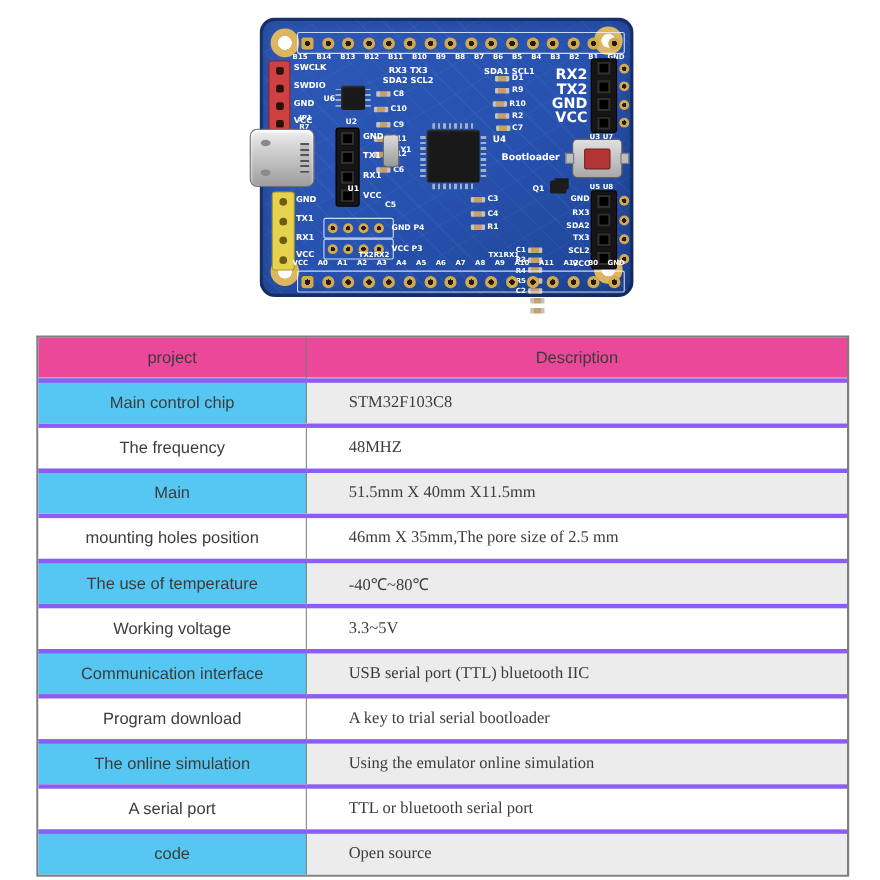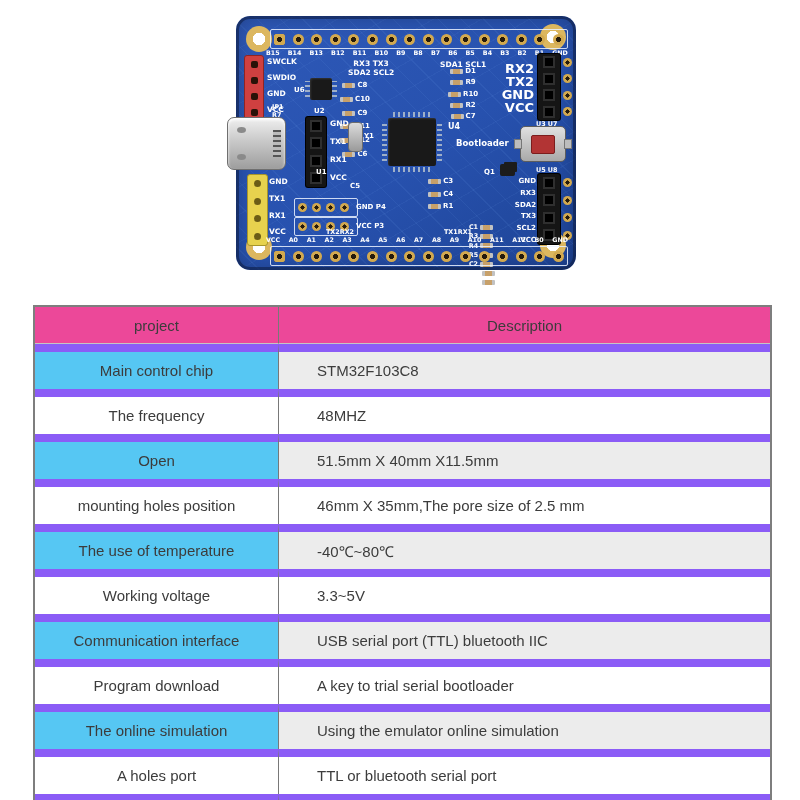--- a/index.html
+++ b/index.html
@@ -54,23 +54,23 @@
   .btn::before{left:-7px;} .btn::after{right:-7px;}
   .hrow{position:absolute;height:17px;border:1px solid rgba(235,242,255,.85);display:flex;gap:5px;align-items:center;padding:0 3px;border-radius:2px;}
   .xtal{position:absolute;width:13px;height:28px;border-radius:4px;background:linear-gradient(180deg,#dcdcdc,#9a9a9a);border:1px solid #6d6d6d;}
   .q1body{position:absolute;width:15px;height:12px;background:#1c1c1c;border-radius:2px;box-shadow:3px -3px 0 -1px #1c1c1c;}
 
   
   #spec{position:absolute;left:33px;top:305px;width:739px;border:2px solid #7e7e7e;
     border-collapse:separate;border-spacing:0;color:#3c3c3c;font-size:15px;table-layout:fixed;}
   #spec th{height:34px;font-weight:normal;background:#ec4899;border-bottom:1px solid #c4c4c4;text-align:center;}
   #spec th:first-child,#spec td:first-child{width:241px;border-right:1px solid #787878;}
-  #spec td{height:35px;border-top:8px solid #8b5cf6;background:#fff;}
+  #spec td{height:35px;border-top:4px solid #8b5cf6;background:#fff;}
   #spec td.proj{text-align:center;}
-  #spec td.desc{padding-left:38px;white-space:pre-wrap;}
+  #spec td.desc{padding-left:38px;white-space:pre-wrap;font-family:Liberation Serif, serif;}
   #spec tbody tr:nth-child(odd) td.proj{background:#56c7f3;}
   #spec tbody tr:nth-child(odd) td.desc{background:#ececec;}
 </style>
 </head>
 <body>
 
 <div id="stage">
 
   <div id="pcb">
     <div class="hole" style="left:10px;top:10px;"></div>
@@ -420,21 +420,21 @@
 
     <tr>
         <td class="proj">Main control chip</td>
         <td class="desc">STM32F103C8</td>
       </tr>
         <tr>
         <td class="proj">The frequency</td>
         <td class="desc">48MHZ</td>
       </tr>
         <tr>
-        <td class="proj">Open</td>
+        <td class="proj">Main</td>
         <td class="desc">51.5mm X 40mm X11.5mm</td>
       </tr>
         <tr>
         <td class="proj">mounting holes position</td>
         <td class="desc">46mm X 35mm,The pore size of 2.5 mm</td>
       </tr>
         <tr>
         <td class="proj">The use of temperature</td>
         <td class="desc">-40℃~80℃</td>
       </tr>
@@ -448,21 +448,21 @@
       </tr>
         <tr>
         <td class="proj">Program download</td>
         <td class="desc">A key to trial serial bootloader</td>
       </tr>
         <tr>
         <td class="proj">The online simulation</td>
         <td class="desc">Using the emulator online simulation</td>
       </tr>
         <tr>
-        <td class="proj">A holes port</td>
+        <td class="proj">A serial port</td>
         <td class="desc">TTL or bluetooth serial port</td>
       </tr>
         <tr>
         <td class="proj">code</td>
         <td class="desc">Open source</td>
       </tr>
       </tbody>
   </table>
 
 </div>

